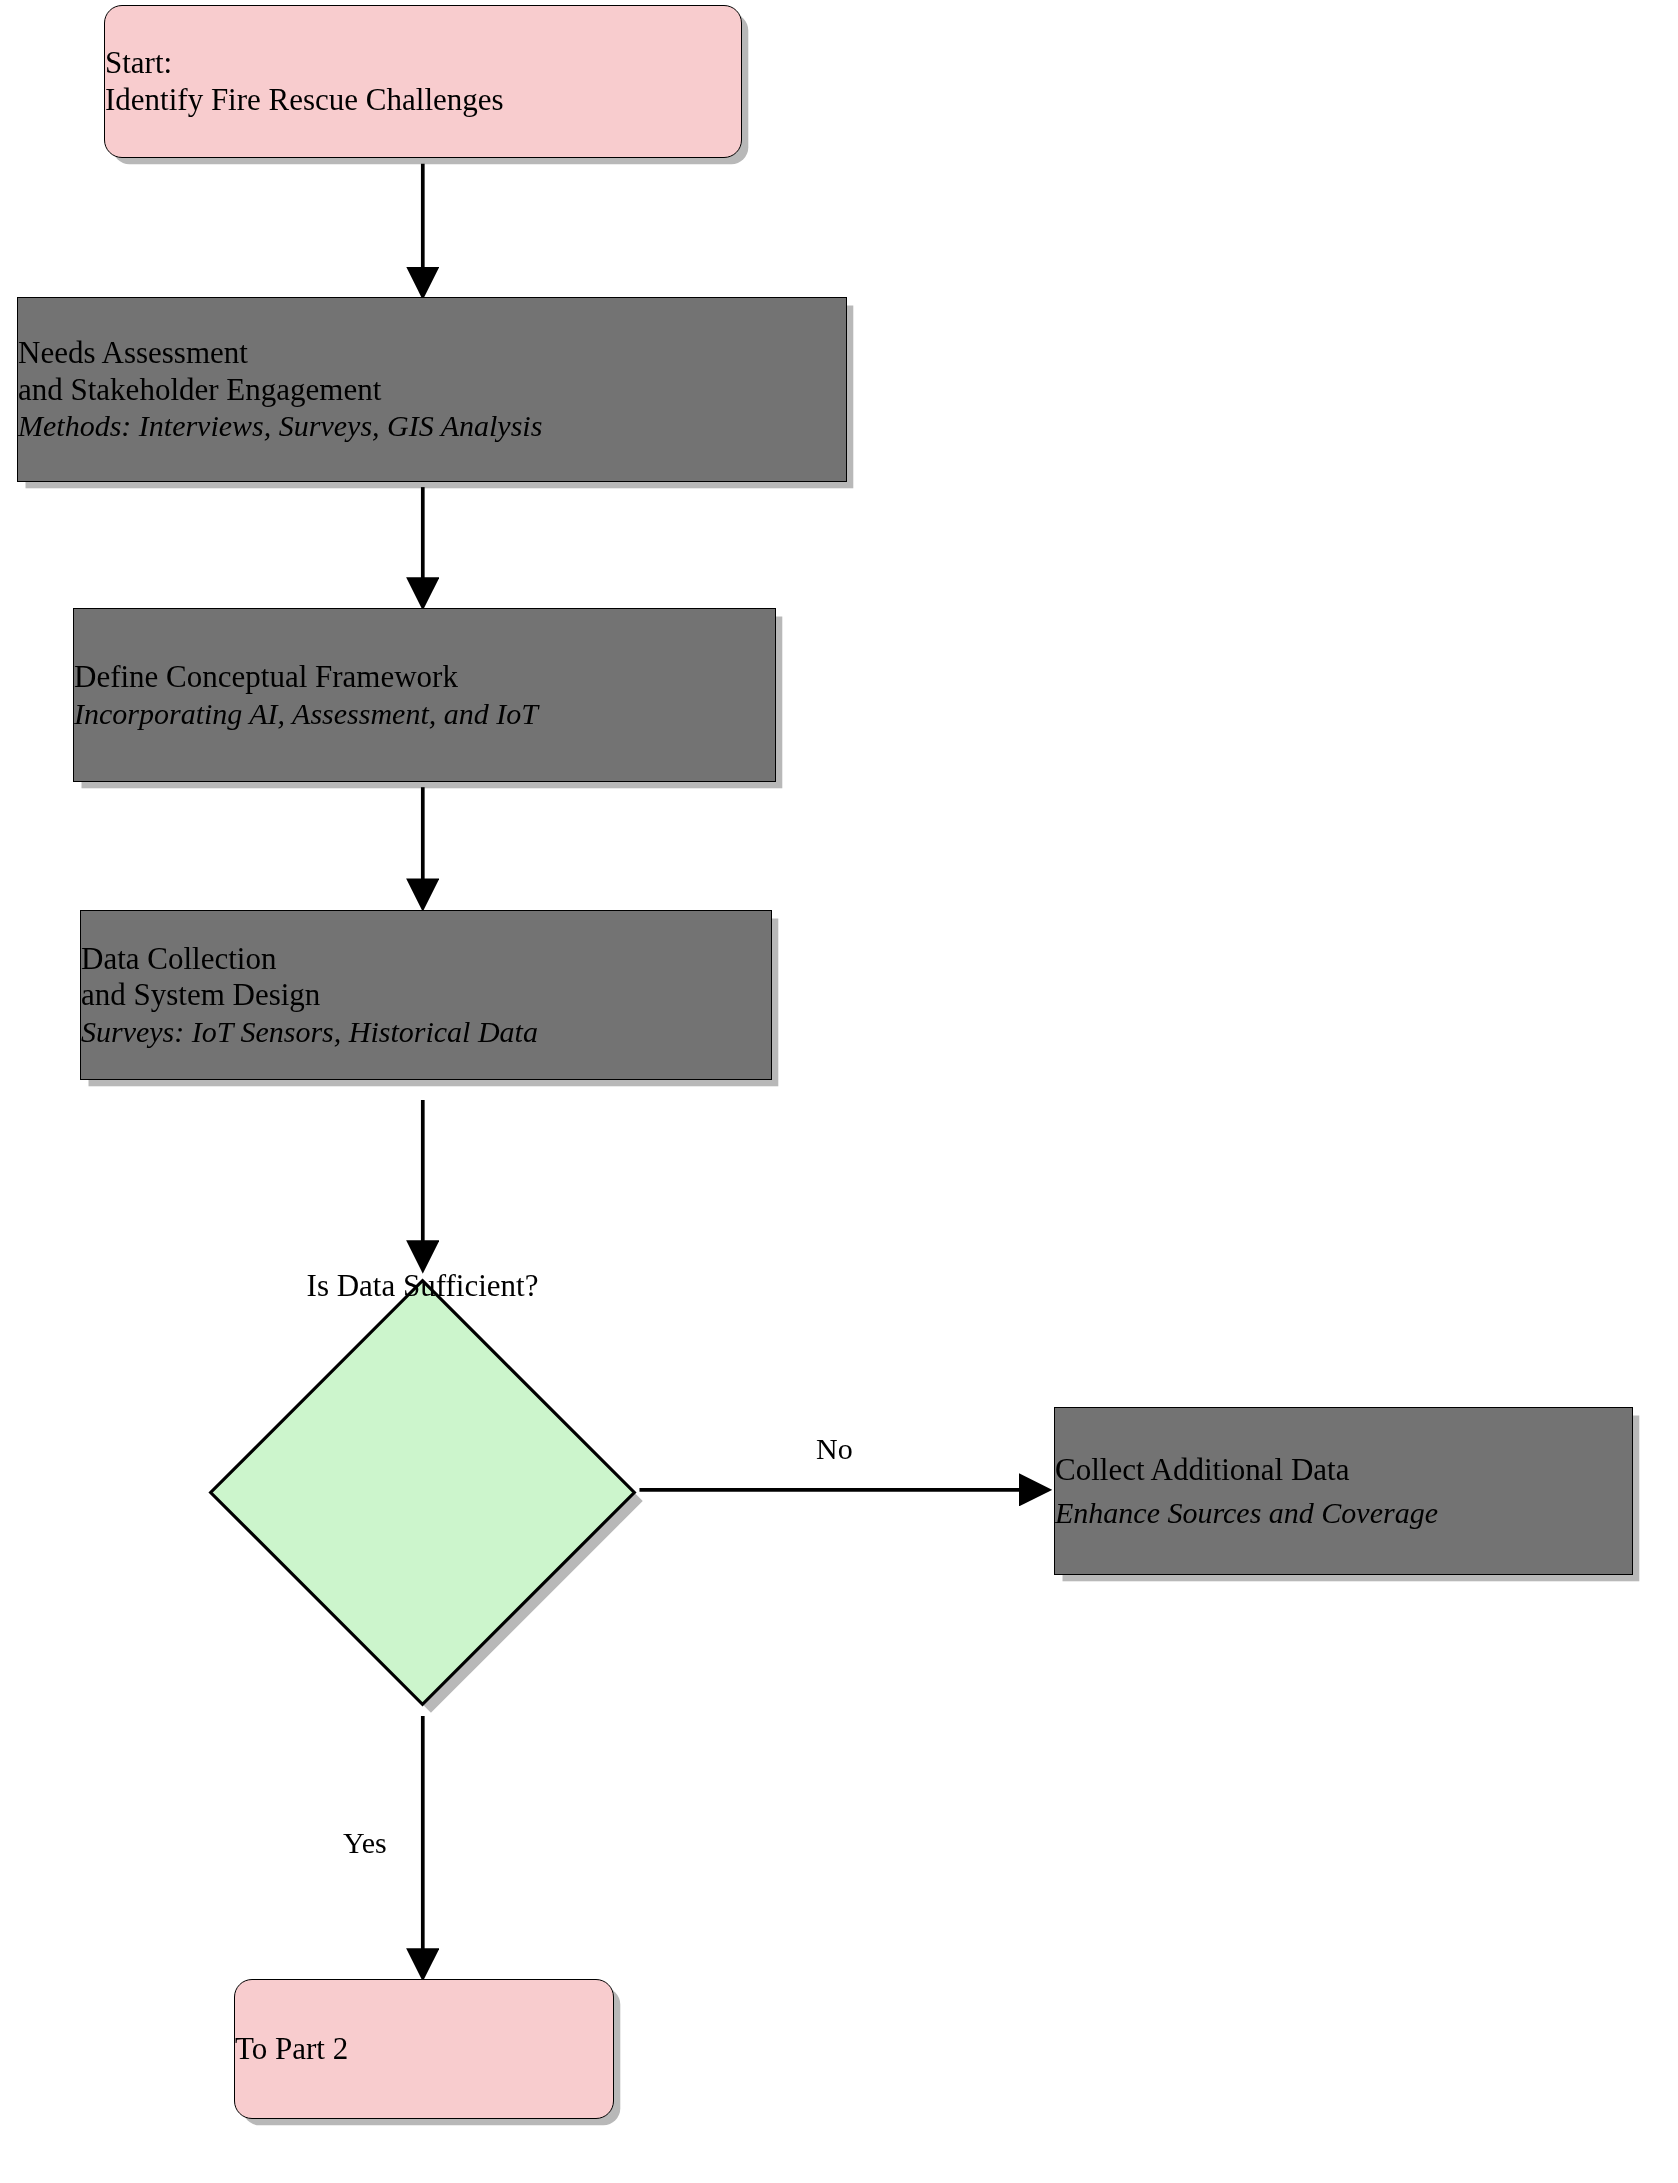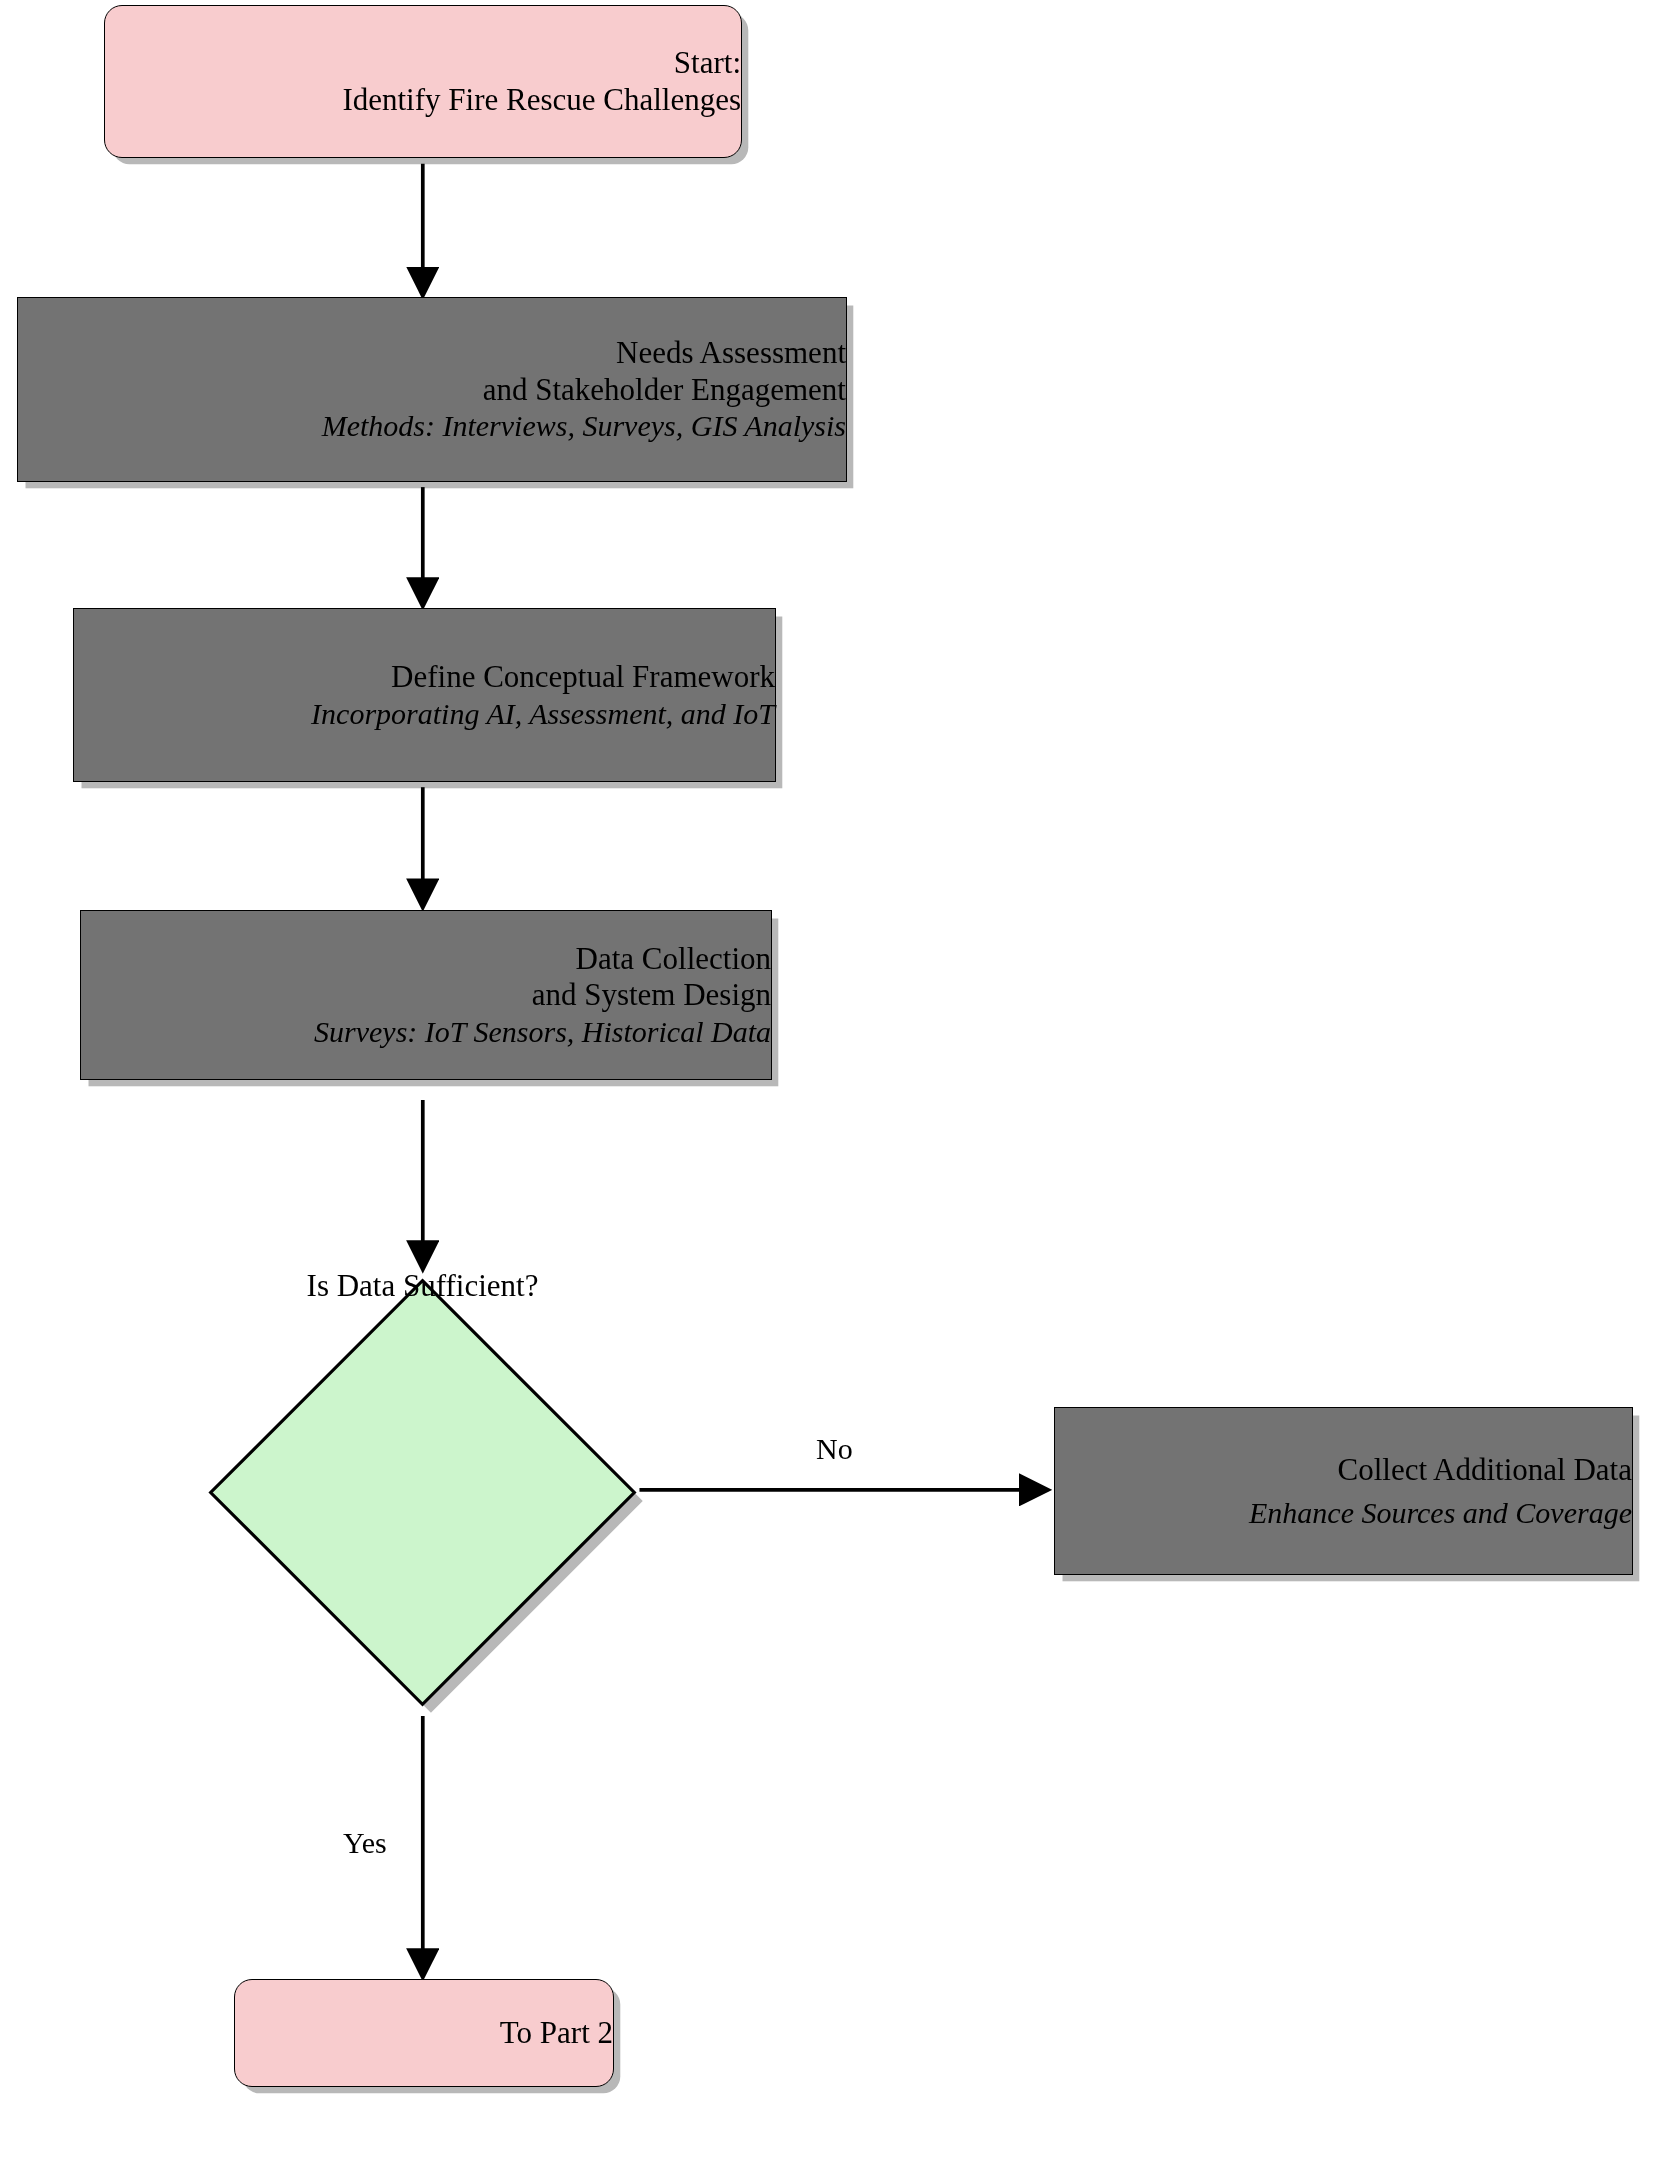--- a/index.html
+++ b/index.html
@@ -26,21 +26,21 @@
     left: 0; top: 0;
     width: 1679px;
     height: 2183px;
     pointer-events: none;
   }
   .node {
     position: absolute;
     box-sizing: border-box;
     display: flex;
     flex-direction: column;
-    align-items: flex-end;
+    align-items: flex-start;
     justify-content: center;
     text-align: center;
     border: 1.6px solid #000000;
     box-shadow: 7.4px 7.4px 0 -1.1px rgba(0,0,0,0.28);
   }
   .node .line {
     display: block;
     line-height: 1.18;
   }
   .terminal {
@@ -133,21 +133,21 @@
       <polygon points="425,24 826,425 425,826 24,425" fill="#ccf5cc" stroke="#000000" stroke-width="6"></polygon>
     </svg>
     <span class="decision-label title-line">Is Data Sufficient?</span>
   </div>
 
   <div class="node process" style="left:1054px; top:1407px; width:579px; height:168px;gap:7px;">
     <span class="line title-line">Collect Additional Data</span>
     <span class="line sub-line">Enhance Sources and Coverage</span>
   </div>
 
-  <div class="node terminal" style="left:234px; top:1979px; width:380px; height:108px;">
+  <div class="node terminal" style="left:234px; top:1979px; width:380px; height:140px;">
     <span class="line title-line">To Part 2</span>
   </div>
 
   <span class="edge-label" style="left:816px; top:1432px;">No</span>
   <span class="edge-label" style="left:343px; top:1826px;">Yes</span>
 
 </div>
 
 
 </body></html>

